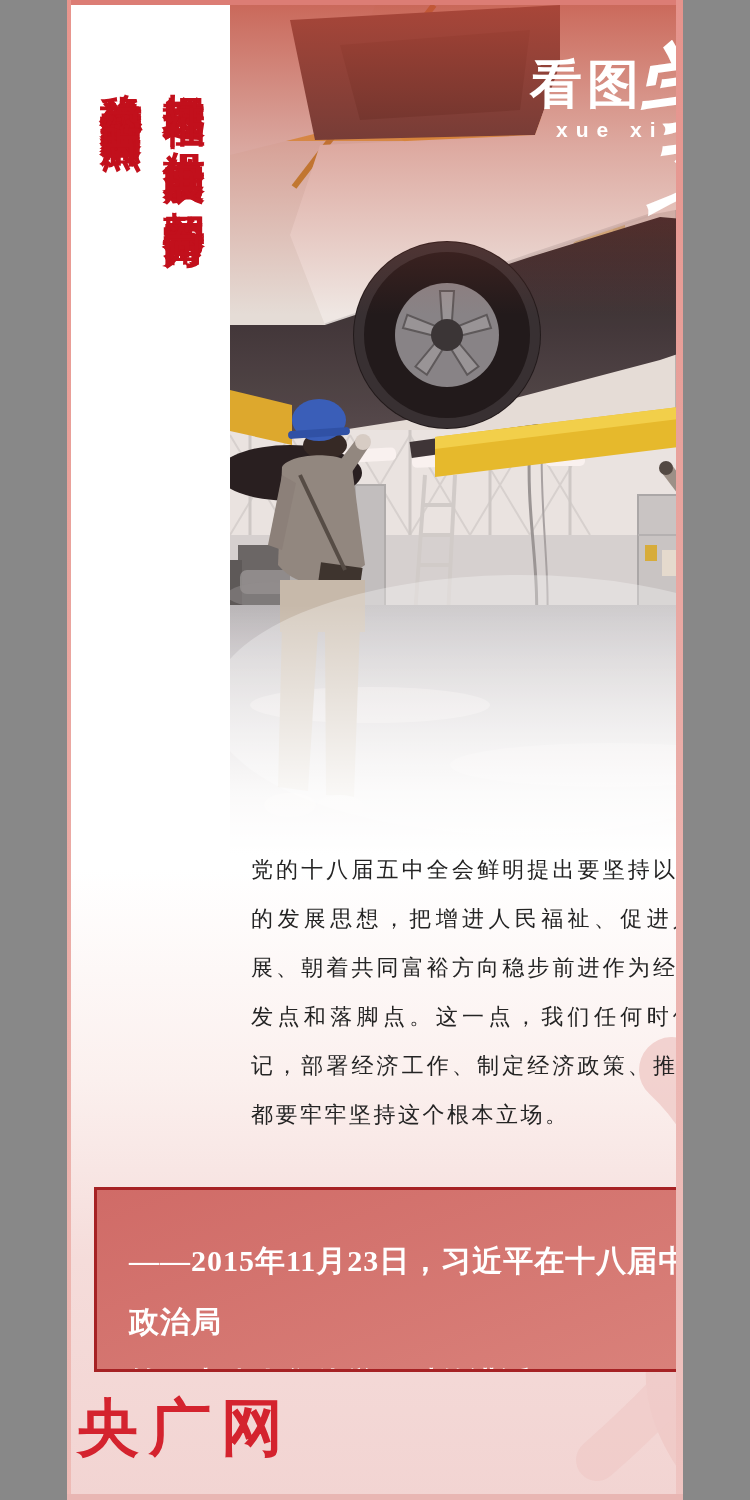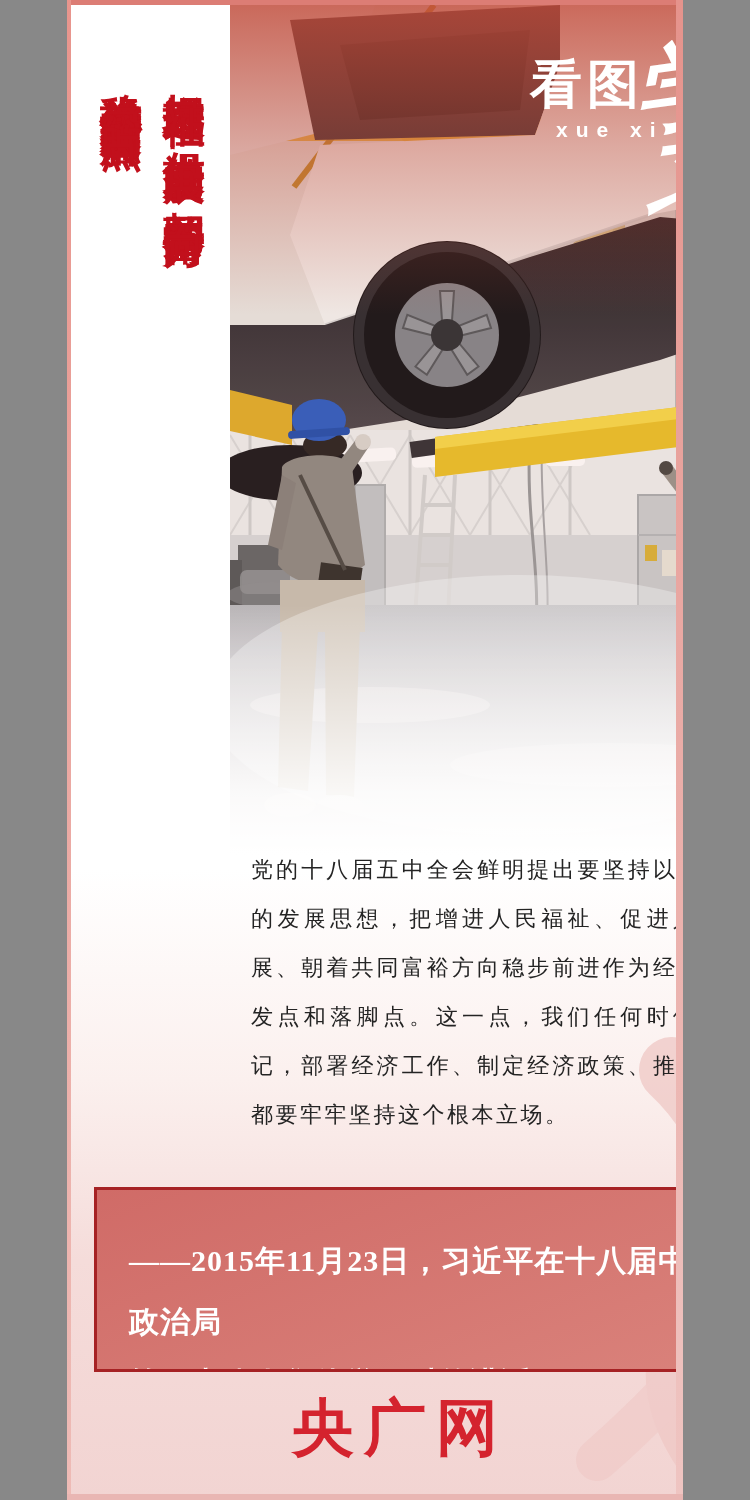--- a/index.html
+++ b/index.html
@@ -43,23 +43,23 @@
     position:absolute;left:27px;top:1187px;width:698px;height:185px;box-sizing:border-box;z-index:6;
     border:3px solid #a62224;background:linear-gradient(160deg,#d06b67,#da837c);
     color:#ffffff;font-weight:bold;font-size:30px;line-height:61px;letter-spacing:1px;
     padding:40px 44px 0 32px;overflow:hidden;
   }
   .attribution svg{position:absolute;right:0;top:0;}
   .attr-text{position:relative;}
 
   
   .brand{
-    position:absolute;left:0;right:8px;top:1386px;text-align:center;z-index:6;
+    position:absolute;left:0;right:8px;top:1386px;z-index:6;
     font-family:"Liberation Sans",sans-serif;font-weight:900;font-size:62px;
-    color:#d4232e;letter-spacing:10px;text-indent:10px;padding-left:48px;
+    color:#d4232e;letter-spacing:10px;text-indent:10px;
   }
 
   
   .watermark{position:absolute;left:380px;top:1030px;z-index:1;}
 </style>
 </head>
 <body>
 
 <div id="poster">
 

